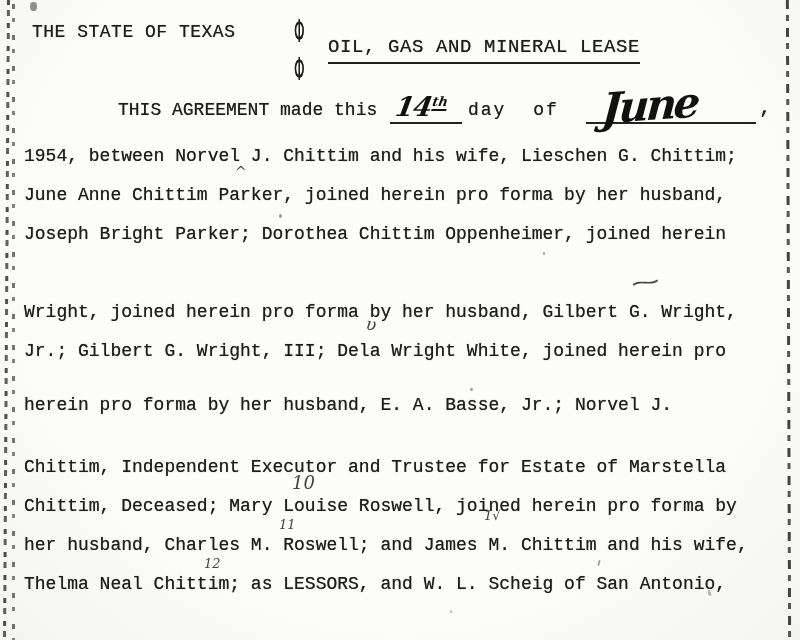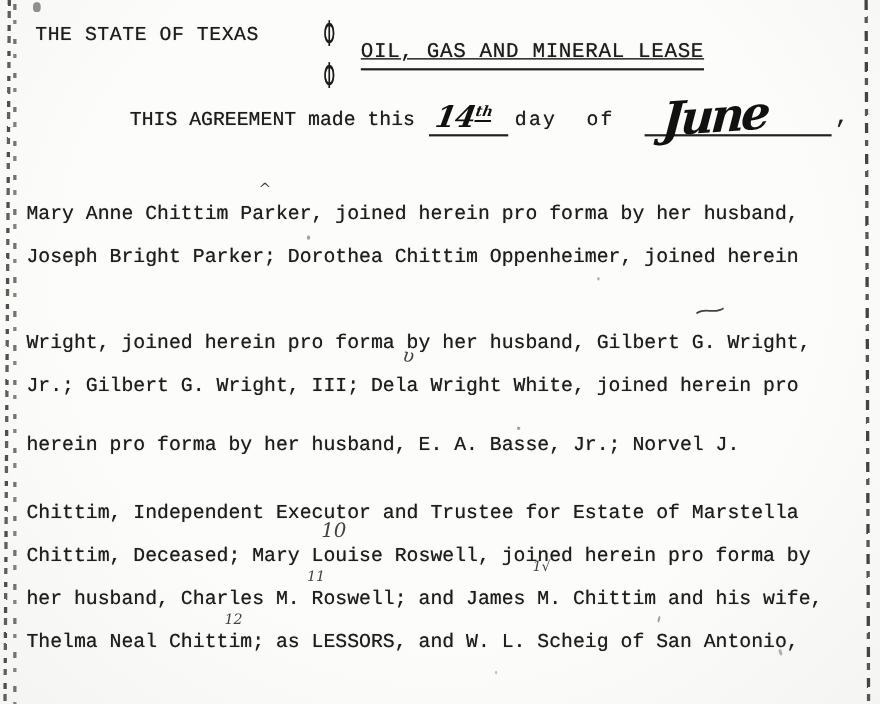--- a/index.html
+++ b/index.html
@@ -30,33 +30,34 @@
 
 <div class="page">
 
   <div class="edge edge-lo"></div>
   <div class="edge edge-li"></div>
   <div class="edge edge-r"></div>
 
   <div class="t hdr" style="left:32px;top:22px;">THE STATE OF TEXAS</div>
   <div class="t bracket" style="left:294px;top:12px;">Φ</div>
   <div class="t bracket" style="left:294px;top:50px;">Φ</div>
-  <div class="t title" style="left:328px;top:36px;text-decoration:underline;">OIL, GAS AND MINERAL LEASE</div>
+  <div class="t title" style="left:328px;top:36px;">OIL, GAS AND MINERAL LEASE</div>
 
   <div class="t agree" style="left:118px;top:100px;">THIS AGREEMENT made this</div>
   <div class="blank" style="left:390px;top:76px;width:72px;height:46px;">
     <span class="hw hw-day"><span>14</span><sup>th</sup></span>
   </div>
   <div class="t agree" style="left:468px;top:100px;letter-spacing:2px;word-spacing:14px;">day of</div>
   <div class="blank" style="left:586px;top:70px;width:170px;height:52px;">
     <span class="hw hw-month">June</span>
   </div>
   <div class="t agree" style="left:759px;top:96px;font-size:21px;">,</div>
 
-  <div class="t bl" style="top:184px;">Mary Anne Chittim Parker, joined herein pro forma by her husband,</div>
+  <div class="t bl" style="top:145px;">1954, between Norvel J. Chittim and his wife, Lieschen G. Chittim;</div>
+  <div class="t bl" style="top:184px;">June Anne Chittim Parker, joined herein pro forma by her husband,</div>
   <div class="t bl" style="top:223px;">Joseph Bright Parker; Dorothea Chittim Oppenheimer, joined herein</div>
   <div class="t bl" style="top:301px;">Wright, joined herein pro forma by her husband, Gilbert G. Wright,</div>
   <div class="t bl" style="top:340px;">Jr.; Gilbert G. Wright, III; Dela Wright White, joined herein pro</div>
   <div class="t bl" style="top:394px;text-align:center;">herein pro forma by her husband, E. A. Basse, Jr.; Norvel J.</div>
   <div class="t bl" style="top:456px;">Chittim, Independent Executor and Trustee for Estate of Marstella</div>
   <div class="t bl" style="top:495px;">Chittim, Deceased; Mary Louise Roswell, joined herein pro forma by</div>
   <div class="t bl" style="top:534px;">her husband, Charles M. Roswell; and James M. Chittim and his wife,</div>
   <div class="t bl" style="top:573px;">Thelma Neal Chittim; as LESSORS, and W. L. Scheig of San Antonio,</div>
 
   <span class="ann" style="left:235px;top:164px;font-size:14px;font-style:normal;">^</span>

